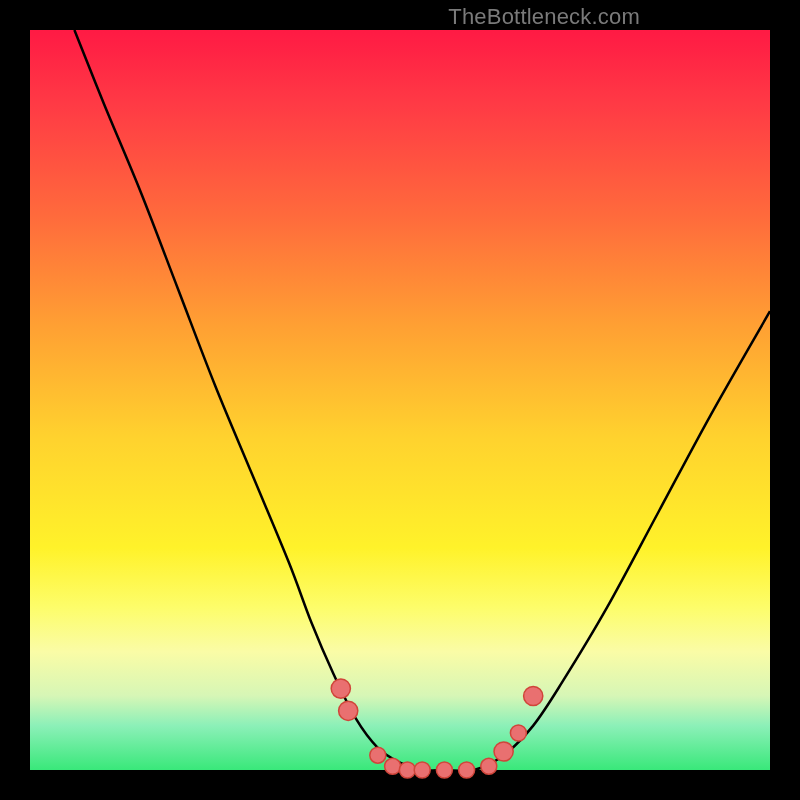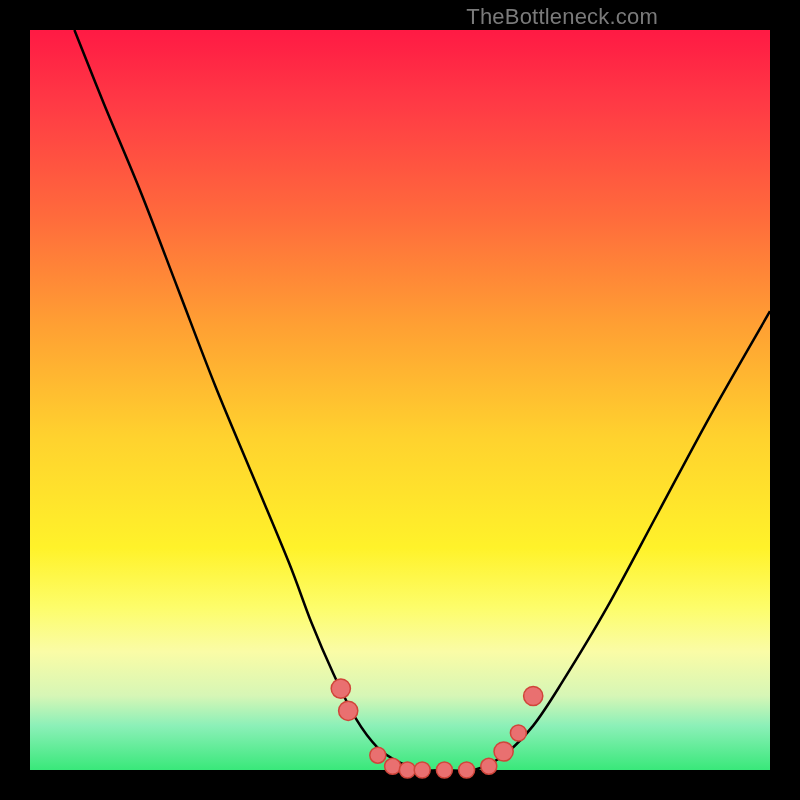--- a/index.html
+++ b/index.html
@@ -9,21 +9,20 @@
     height: 800px;
     background: #000;
     font-family: Arial, Helvetica, sans-serif;
     overflow: hidden;
   }
   .frame {
     position: relative;
     width: 652px;
     height: 800px;
     background: #000;
-    padding-left: 18px;
   }
   .plot-area {
     position: absolute;
     left: 30px;
     top: 30px;
     width: 740px;
     height: 740px;
     
     background: linear-gradient(to bottom,
       #ff1a44 0%,

